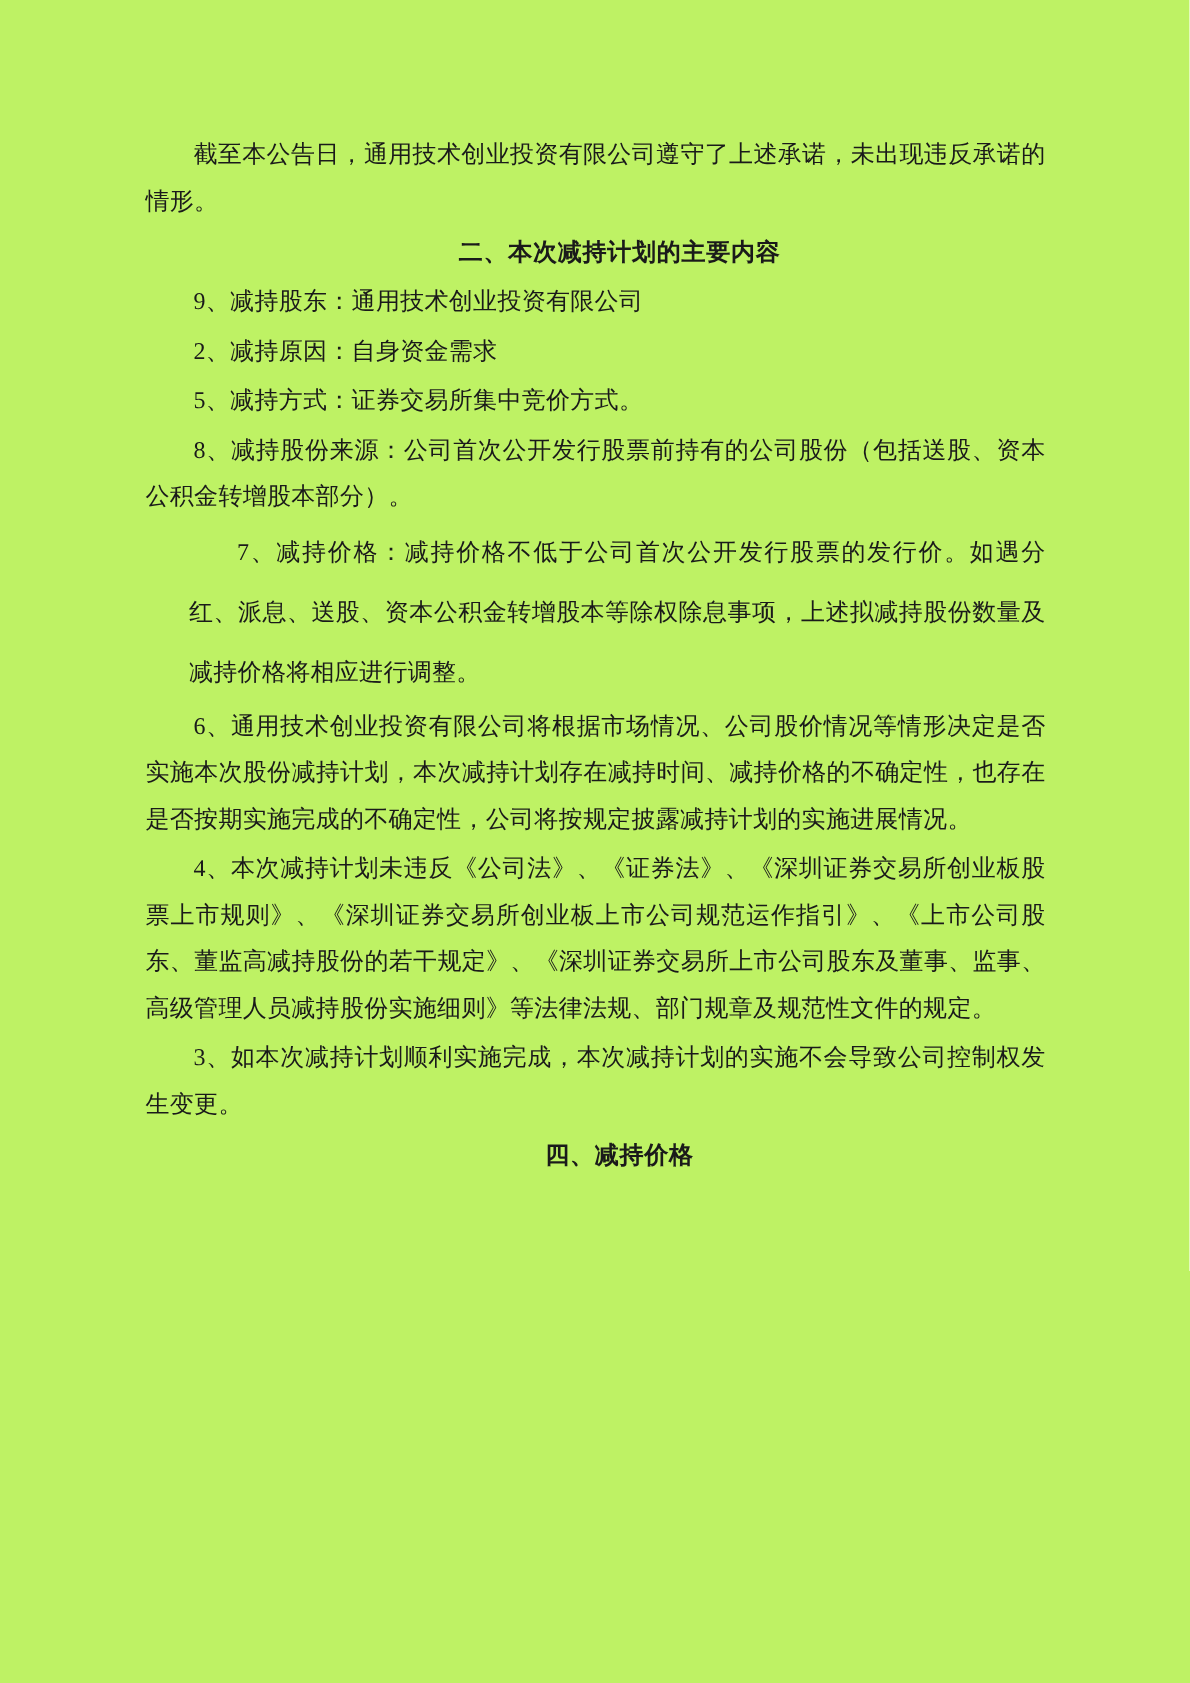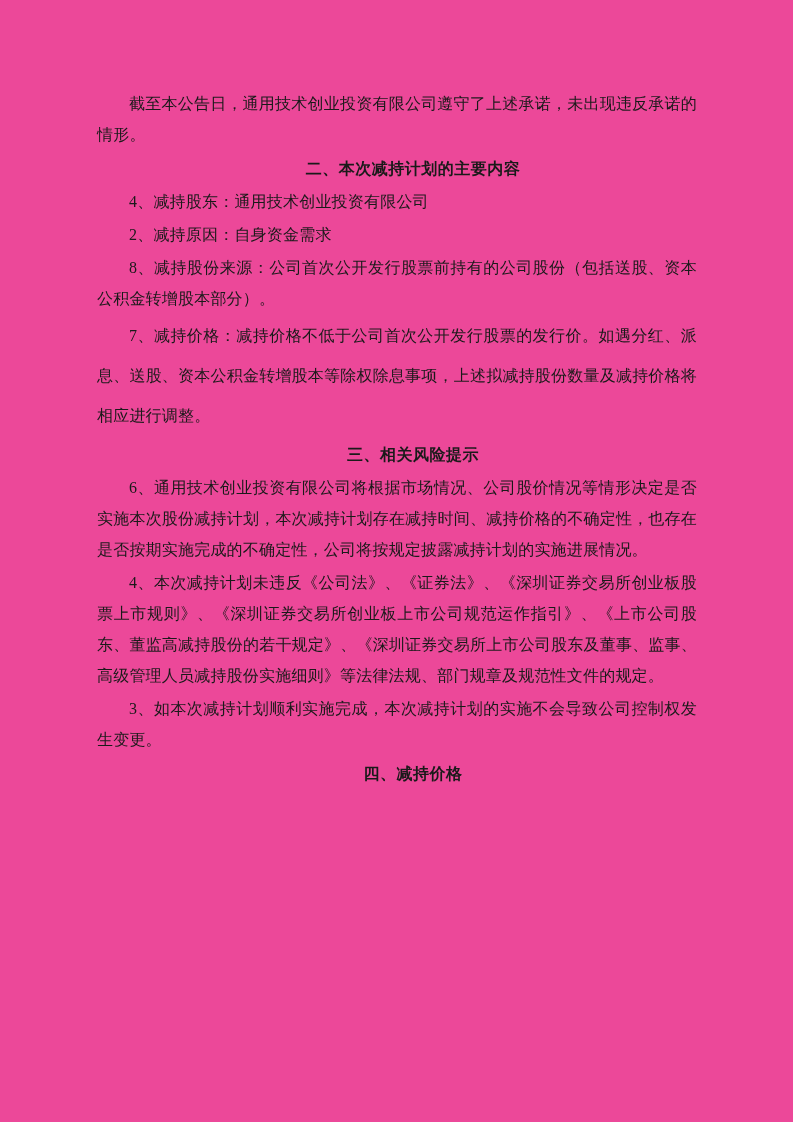--- a/index.html
+++ b/index.html
@@ -5,21 +5,21 @@
   html, body {
     margin: 0;
     padding: 0;
     background: #ffffff;
   }
   .page {
     position: relative;
     width: 793px;
     height: 1122px;
     margin: 0 auto;
-    background: #ec4899;
+    background: #bef264;
     box-sizing: border-box;
     padding: 88px 96px 40px 97px;
     font-family: "Liberation Serif", "DejaVu Serif", serif;
     color: #1a1a1a;
     overflow: hidden;
   }
   .doc p {
     margin: 0;
     padding: 0;
     font-size: 16px;
@@ -27,39 +27,40 @@
     text-align: justify;
     text-indent: 2em;
     letter-spacing: 0.2px;
     word-break: break-all;
   }
   .doc p.para { margin-bottom: 2px; }
   .doc p.loose {
     line-height: 40px;
     margin-top: 2px;
     margin-bottom: 0;
+    margin-left: 29px;
   }
   .doc p.heading {
     font-weight: bold;
     text-align: center;
     margin-top: 3px;
     margin-bottom: 2px;
     letter-spacing: 0.5px;
   }
 </style>
 </head>
 <body>
 
 <div class="page">
   <div class="doc">
     <p class="para">截至本公告日，通用技术创业投资有限公司遵守了上述承诺，未出现违反承诺的情形。</p>
     <p class="heading">二、本次减持计划的主要内容</p>
-    <p class="para">4、减持股东：通用技术创业投资有限公司</p>
+    <p class="para">9、减持股东：通用技术创业投资有限公司</p>
     <p class="para">2、减持原因：自身资金需求</p>
+    <p class="para">5、减持方式：证券交易所集中竞价方式。</p>
     <p class="para">8、减持股份来源：公司首次公开发行股票前持有的公司股份（包括送股、资本公积金转增股本部分）。</p>
     <p class="para loose">7、减持价格：减持价格不低于公司首次公开发行股票的发行价。如遇分红、派息、送股、资本公积金转增股本等除权除息事项，上述拟减持股份数量及减持价格将相应进行调整。</p>
-    <p class="heading">三、相关风险提示</p>
     <p class="para">6、通用技术创业投资有限公司将根据市场情况、公司股价情况等情形决定是否实施本次股份减持计划，本次减持计划存在减持时间、减持价格的不确定性，也存在是否按期实施完成的不确定性，公司将按规定披露减持计划的实施进展情况。</p>
     <p class="para">4、本次减持计划未违反《公司法》、《证券法》、《深圳证券交易所创业板股票上市规则》、《深圳证券交易所创业板上市公司规范运作指引》、《上市公司股东、董监高减持股份的若干规定》、《深圳证券交易所上市公司股东及董事、监事、高级管理人员减持股份实施细则》等法律法规、部门规章及规范性文件的规定。</p>
     <p class="para">3、如本次减持计划顺利实施完成，本次减持计划的实施不会导致公司控制权发生变更。</p>
     <p class="heading">四、减持价格</p>
   </div>
 </div>
 
 </body></html>

